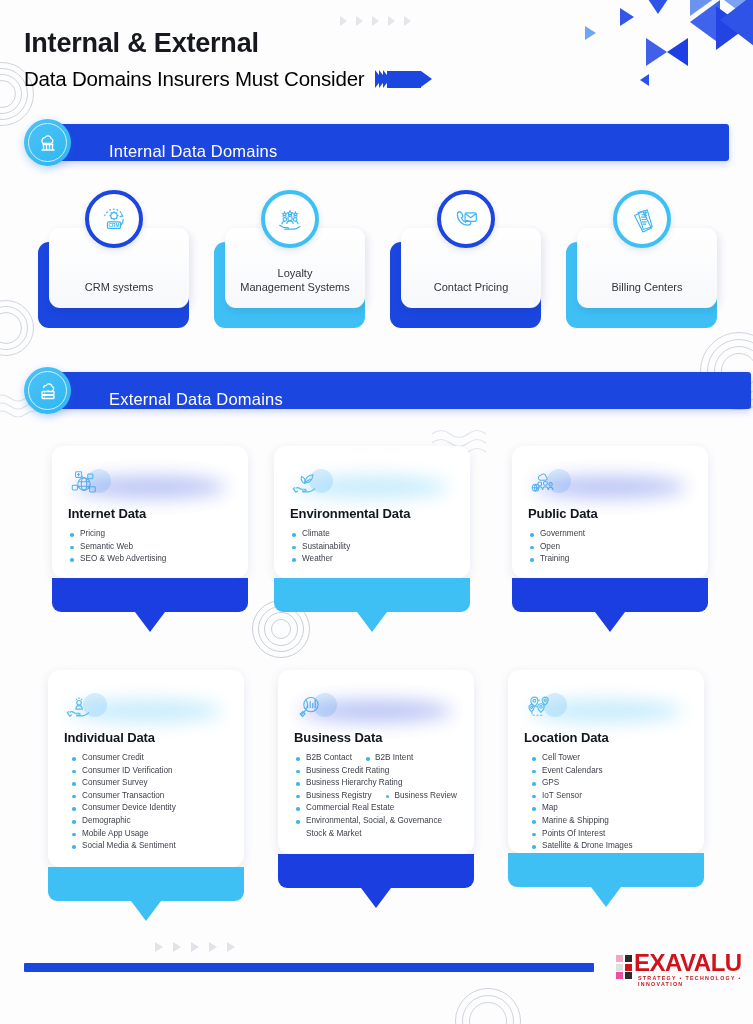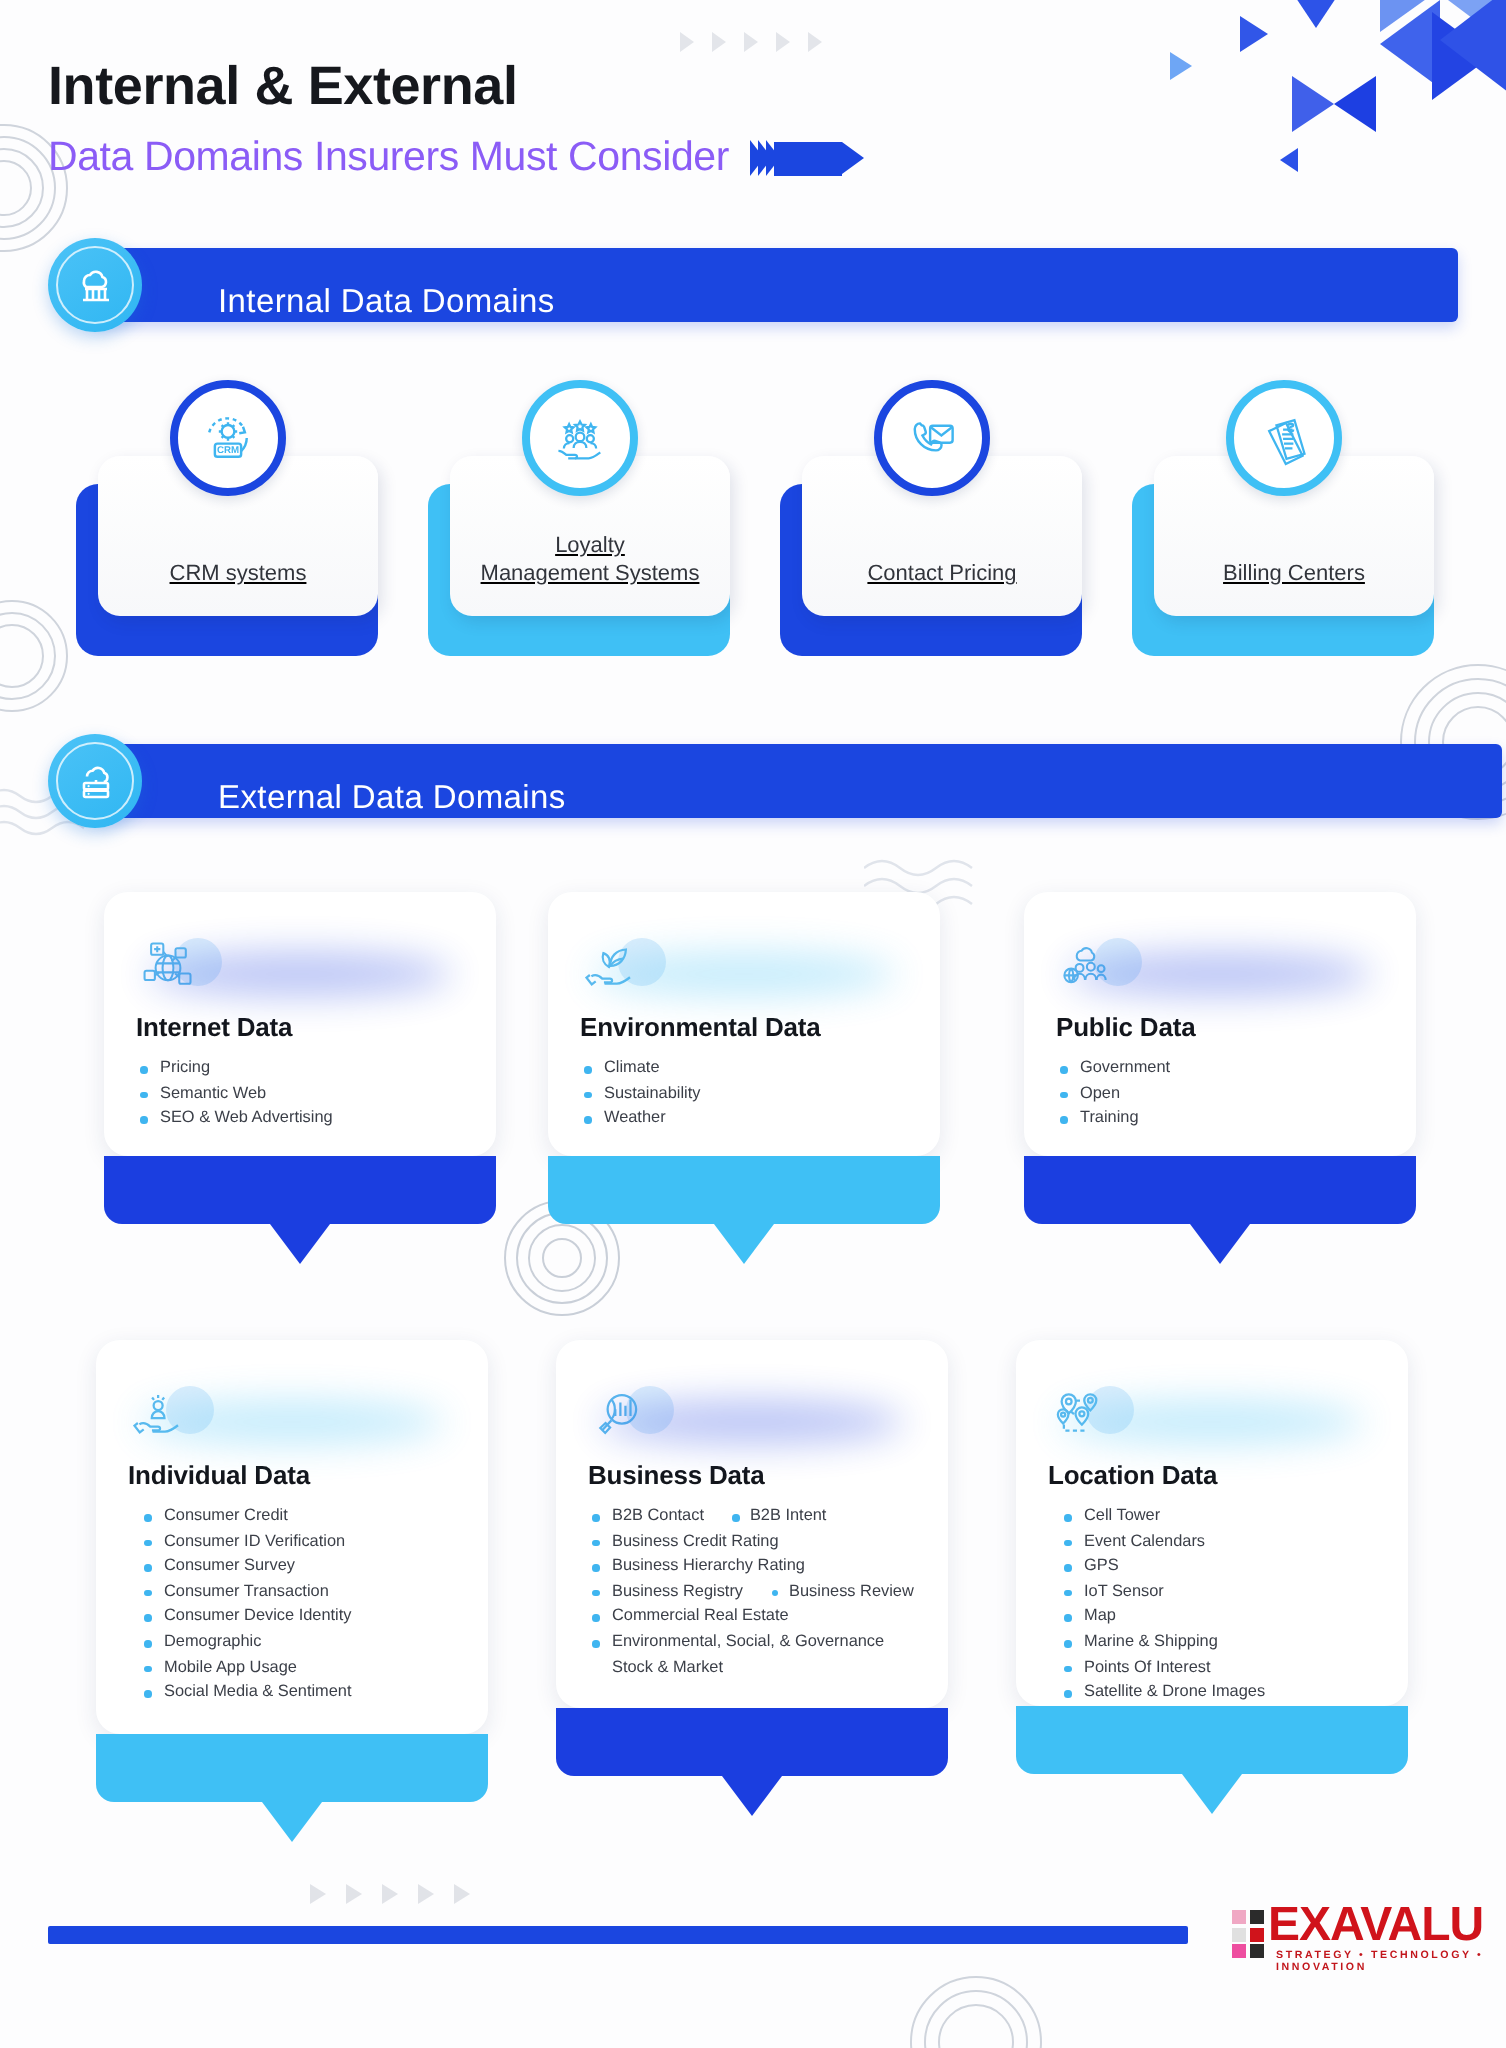--- a/index.html
+++ b/index.html
@@ -26,21 +26,21 @@
   .wave { position:absolute; pointer-events:none; }
 
   
   .head-wrap { position: absolute; left: 24px; top: 28px; }
   .head-line1 {
     font-size: 27px; font-weight: bold; color: #16181d;
     letter-spacing: -0.2px;
   }
   .head-line2row { display: flex; align-items: center; margin-top: 8px; }
   .head-line2 {
-    font-size: 20.5px; font-weight: normal; color: #8b5cf6;
+    font-size: 20.5px; font-weight: normal; color: #000000;
     letter-spacing: -0.2px;
   }
   .arrow-badge { display: flex; align-items: center; margin-left: 10px; }
   .chev { width: 0; height: 0;
     border-top: 9px solid transparent; border-bottom: 9px solid transparent;
     border-left: 7px solid #1b46e0; margin-right: -3px; }
   .arrow-body { position: relative; width: 34px; height: 17px; background: #1b46e0; }
   .arrow-body:after {
     content:""; position:absolute; left:100%; top:0; width:0; height:0;
     border-top: 8.5px solid transparent; border-bottom: 8.5px solid transparent;
@@ -86,21 +86,21 @@
   .icard { position: absolute; width: 151px; height: 100px; }
   .icard .frame {
     position:absolute; left:0; bottom:0; width:151px; height:86px;
     border-radius: 11px;
   }
   .icard .white {
     position:absolute; left:11px; top:0; width:140px; height:80px;
     background: linear-gradient(180deg,#ffffff,#f7f8fa);
     border-radius: 11px;
     box-shadow: 2px 3px 8px rgba(20,40,90,0.13);
-    display:flex; align-items:flex-end; justify-content:center;text-decoration:underline;
+    display:flex; align-items:flex-end; justify-content:center;
   }
   .icard .label {
     font-size: 11px; color: #31343b; text-align:center;
     line-height: 14px; width: 130px; margin-bottom: 14px;
   }
   .icircle {
     position:absolute; top:-38px; left:50%; margin-left: -29px;
     width: 58px; height: 58px; border-radius: 50%;
     background:#ffffff; display:flex; align-items:center; justify-content:center;
     box-shadow: 0 2px 6px rgba(20,40,90,0.14);

